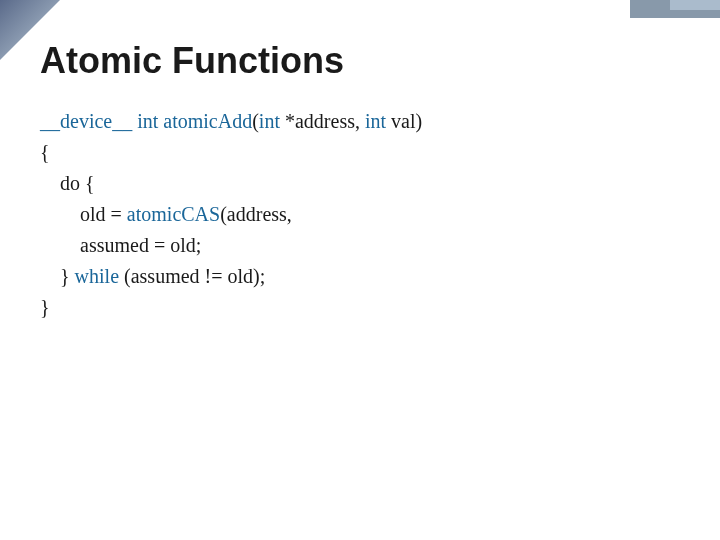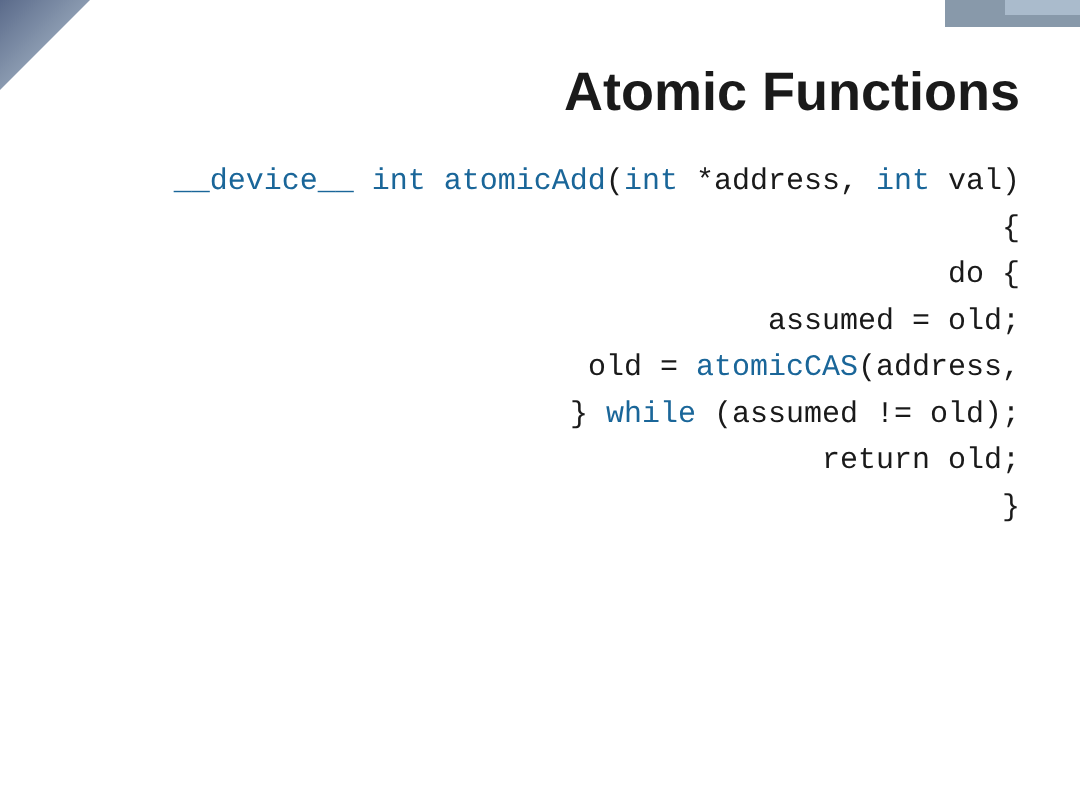--- a/index.html
+++ b/index.html
@@ -1,19 +1,18 @@
 <!DOCTYPE html>
 <html><head>
   <meta charset="utf-8">
   <style>
     * {
       margin: 0;
       padding: 0;
       box-sizing: border-box;
-      text-align: right;
     }
 
     body {
       width: 720px;
       height: 540px;
       background: #ffffff;
       font-family: Arial, sans-serif;
       overflow: hidden;
       position: relative;
     }
@@ -39,21 +38,21 @@
 
     .title {
       font-size: 36px;
       font-weight: bold;
       color: #1a1a1a;
       margin-bottom: 24px;
       font-family: Arial, sans-serif;
     }
 
     .code-block {
-      font-family: Liberation Mono, monospace;
+      font-family: Liberation Serif, serif;
       font-size: 20px;
       line-height: 1.55;
       color: #1a1a1a;
       white-space: pre;
     }
 
     .kw {
       color: #1a6699;
       font-weight: normal;
     }
@@ -97,19 +96,18 @@
   <div class="deco-bar-2"></div>
 </div>
 
 <div class="page-content">
 
   <h1 class="title">Atomic Functions</h1>
 
   <div class="code-block"><span><span class="kw">__device__</span> <span class="kw">int</span> <span class="fn">atomicAdd</span>(<span class="kw">int</span> *address, <span class="kw">int</span> val)
 </span><span>{
 </span><span>    do {
+</span><span>        old = <span class="fn">atomicCAS</span>(address,
 </span><span>        assumed = old;
-</span><span>        old = <span class="fn">atomicCAS</span>(address,
 </span><span>    } <span class="kw">while</span> (assumed != old);
-</span><span>    return old;
 </span><span>}</span></div>
 
 </div>
 
 </body></html>

